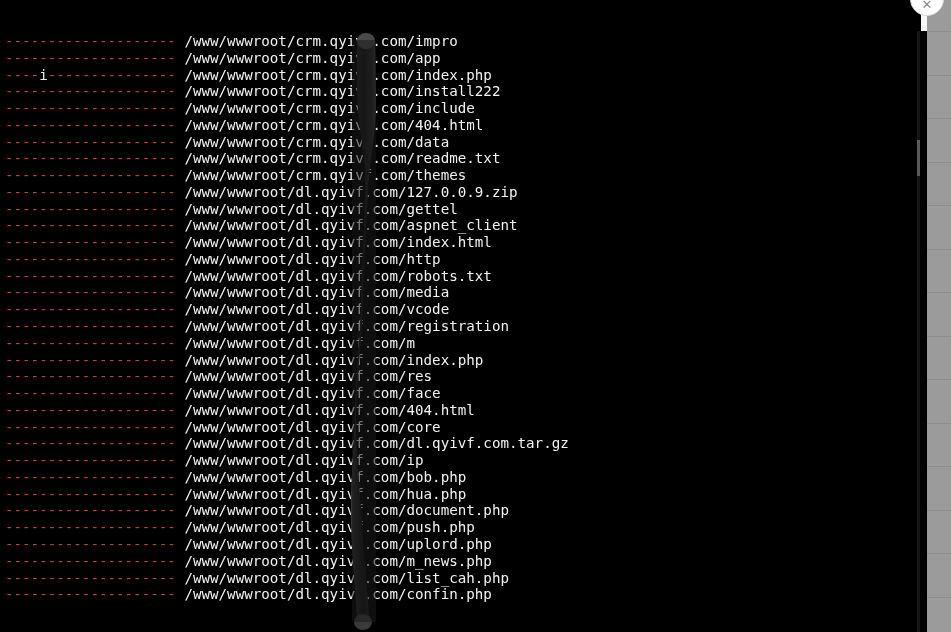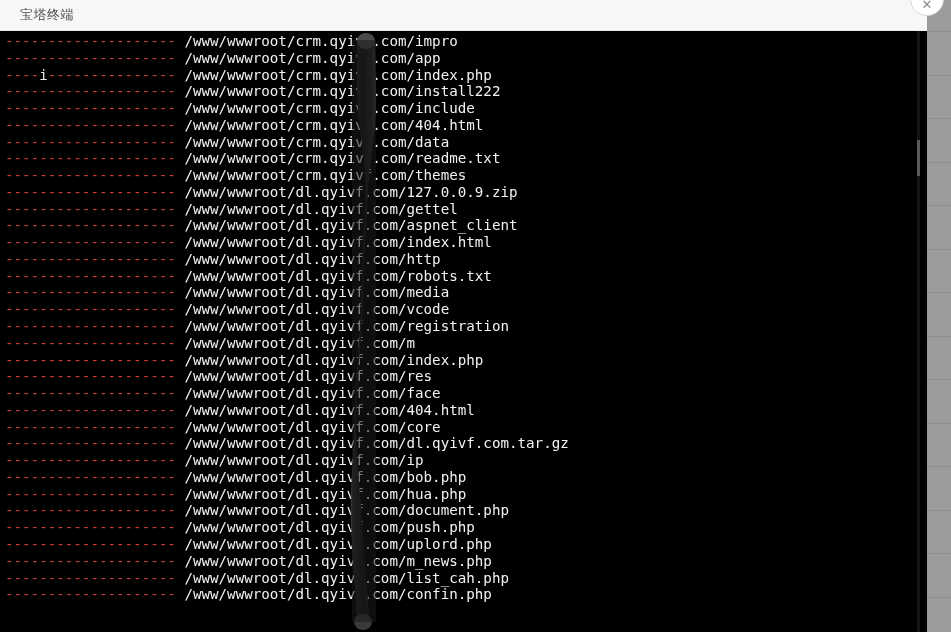--- a/index.html
+++ b/index.html
@@ -157,23 +157,20 @@
     height: 31px;
     background: #f7f7f7;
     z-index: 2;
   }
 </style>
 </head>
 <body>
 
 <div id="app">
 
-  <div class="window-header">
-    <div class="window-title">宝塔终端</div>
-  </div>
 
   <div class="terminal">
     <div class="term-lines" id="term-lines"><div class="term-line"><span class="dash">--------------------</span><span class="path"> </span><span class="path">/www/wwwroot/crm.qyivf.com/impro</span></div><div class="term-line"><span class="dash">--------------------</span><span class="path"> </span><span class="path">/www/wwwroot/crm.qyivf.com/app</span></div><div class="term-line"><span class="dash">----</span><span class="mark">i</span><span class="dash">---------------</span><span class="path"> </span><span class="path">/www/wwwroot/crm.qyivf.com/index.php</span></div><div class="term-line"><span class="dash">--------------------</span><span class="path"> </span><span class="path">/www/wwwroot/crm.qyivf.com/install222</span></div><div class="term-line"><span class="dash">--------------------</span><span class="path"> </span><span class="path">/www/wwwroot/crm.qyivf.com/include</span></div><div class="term-line"><span class="dash">--------------------</span><span class="path"> </span><span class="path">/www/wwwroot/crm.qyivf.com/404.html</span></div><div class="term-line"><span class="dash">--------------------</span><span class="path"> </span><span class="path">/www/wwwroot/crm.qyivf.com/data</span></div><div class="term-line"><span class="dash">--------------------</span><span class="path"> </span><span class="path">/www/wwwroot/crm.qyivf.com/readme.txt</span></div><div class="term-line"><span class="dash">--------------------</span><span class="path"> </span><span class="path">/www/wwwroot/crm.qyivf.com/themes</span></div><div class="term-line"><span class="dash">--------------------</span><span class="path"> </span><span class="path">/www/wwwroot/dl.qyivf.com/127.0.0.9.zip</span></div><div class="term-line"><span class="dash">--------------------</span><span class="path"> </span><span class="path">/www/wwwroot/dl.qyivf.com/gettel</span></div><div class="term-line"><span class="dash">--------------------</span><span class="path"> </span><span class="path">/www/wwwroot/dl.qyivf.com/aspnet_client</span></div><div class="term-line"><span class="dash">--------------------</span><span class="path"> </span><span class="path">/www/wwwroot/dl.qyivf.com/index.html</span></div><div class="term-line"><span class="dash">--------------------</span><span class="path"> </span><span class="path">/www/wwwroot/dl.qyivf.com/http</span></div><div class="term-line"><span class="dash">--------------------</span><span class="path"> </span><span class="path">/www/wwwroot/dl.qyivf.com/robots.txt</span></div><div class="term-line"><span class="dash">--------------------</span><span class="path"> </span><span class="path">/www/wwwroot/dl.qyivf.com/media</span></div><div class="term-line"><span class="dash">--------------------</span><span class="path"> </span><span class="path">/www/wwwroot/dl.qyivf.com/vcode</span></div><div class="term-line"><span class="dash">--------------------</span><span class="path"> </span><span class="path">/www/wwwroot/dl.qyivf.com/registration</span></div><div class="term-line"><span class="dash">--------------------</span><span class="path"> </span><span class="path">/www/wwwroot/dl.qyivf.com/m</span></div><div class="term-line"><span class="dash">--------------------</span><span class="path"> </span><span class="path">/www/wwwroot/dl.qyivf.com/index.php</span></div><div class="term-line"><span class="dash">--------------------</span><span class="path"> </span><span class="path">/www/wwwroot/dl.qyivf.com/res</span></div><div class="term-line"><span class="dash">--------------------</span><span class="path"> </span><span class="path">/www/wwwroot/dl.qyivf.com/face</span></div><div class="term-line"><span class="dash">--------------------</span><span class="path"> </span><span class="path">/www/wwwroot/dl.qyivf.com/404.html</span></div><div class="term-line"><span class="dash">--------------------</span><span class="path"> </span><span class="path">/www/wwwroot/dl.qyivf.com/core</span></div><div class="term-line"><span class="dash">--------------------</span><span class="path"> </span><span class="path">/www/wwwroot/dl.qyivf.com/dl.qyivf.com.tar.gz</span></div><div class="term-line"><span class="dash">--------------------</span><span class="path"> </span><span class="path">/www/wwwroot/dl.qyivf.com/ip</span></div><div class="term-line"><span class="dash">--------------------</span><span class="path"> </span><span class="path">/www/wwwroot/dl.qyivf.com/bob.php</span></div><div class="term-line"><span class="dash">--------------------</span><span class="path"> </span><span class="path">/www/wwwroot/dl.qyivf.com/hua.php</span></div><div class="term-line"><span class="dash">--------------------</span><span class="path"> </span><span class="path">/www/wwwroot/dl.qyivf.com/document.php</span></div><div class="term-line"><span class="dash">--------------------</span><span class="path"> </span><span class="path">/www/wwwroot/dl.qyivf.com/push.php</span></div><div class="term-line"><span class="dash">--------------------</span><span class="path"> </span><span class="path">/www/wwwroot/dl.qyivf.com/uplord.php</span></div><div class="term-line"><span class="dash">--------------------</span><span class="path"> </span><span class="path">/www/wwwroot/dl.qyivf.com/m_news.php</span></div><div class="term-line"><span class="dash">--------------------</span><span class="path"> </span><span class="path">/www/wwwroot/dl.qyivf.com/list_cah.php</span></div><div class="term-line"><span class="dash">--------------------</span><span class="path"> </span><span class="path">/www/wwwroot/dl.qyivf.com/confin.php</span></div></div>
   </div>
 
   <div class="smudge">
     <svg width="42" height="598" viewBox="0 0 42 598" xmlns="http://www.w3.org/2000/svg">
       <defs>
         <linearGradient id="smg" x1="0" y1="0" x2="1" y2="0">
           <stop offset="0%" stop-color="#3a3a3a"></stop>

